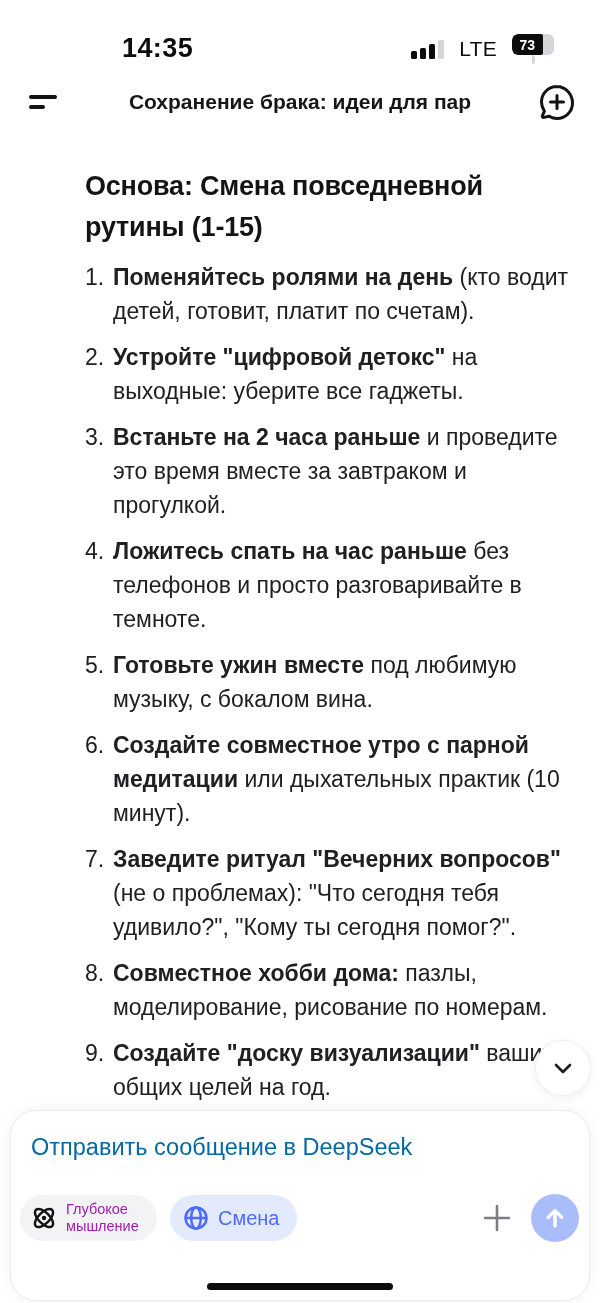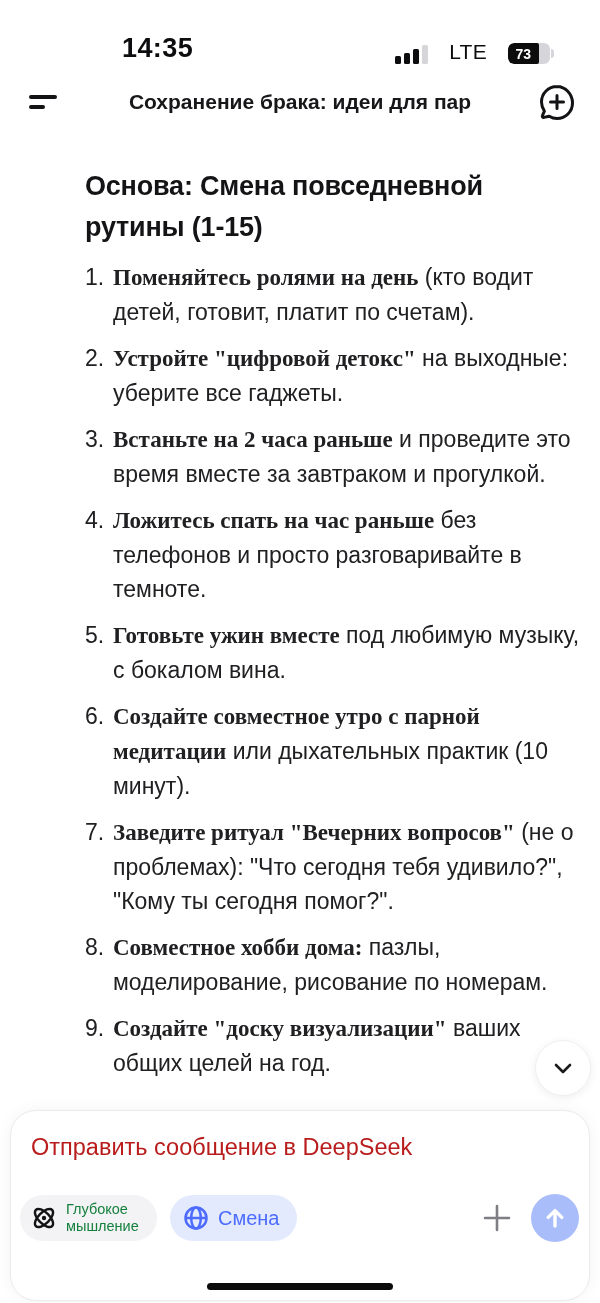--- a/index.html
+++ b/index.html
@@ -8,27 +8,27 @@
     position:relative; width:600px; height:1303px; overflow:hidden;
     background:#ffffff; font-family:"Liberation Sans", sans-serif; color:#1c1c1e;
   }
   
   .status-bar {
     position:absolute; top:0; left:0; right:0; height:78px;
     display:flex; align-items:flex-end; justify-content:space-between;
     padding:0 46px 14px 80px;
   }
   .time { font-size:27px; font-weight:700; letter-spacing:.4px; color:#0d0d0f;margin-left:42px; }
-  .sb-right { display:flex; align-items:flex-end; gap:21px; }
+  .sb-right { display:flex; align-items:center; gap:15px; }
   .signal { display:flex; align-items:flex-end; gap:3px; height:19px; }
   .signal i { display:block; width:6px; border-radius:1.5px; background:#0d0d0f; }
   .signal i:nth-child(1){height:8px;} .signal i:nth-child(2){height:11px;}
   .signal i:nth-child(3){height:15px;} .signal i:nth-child(4){height:19px; background:#d5d5da;}
   .lte { font-size:21px; font-weight:500; color:#0d0d0f; letter-spacing:.3px; }
-  .battery-wrap { display:flex; align-items:center; }
+  .battery-wrap { display:flex; align-items:center;flex-direction:column; }
   .battery { position:relative; width:42px; height:21px; border-radius:6px; background:#d5d5da; overflow:hidden; }
   .battery-fill { position:absolute; left:0; top:0; bottom:0; background:#0c0c0d; border-radius:6px 2px 2px 6px;
     display:flex; align-items:center; justify-content:center; }
   .battery-fill span { color:#fff; font-size:14px; font-weight:700; }
   .battery-cap { width:3px; height:9px; margin-left:1px; border-radius:0 3px 3px 0; background:#d5d5da; }
   
   .header { position:absolute; top:74px; left:0; right:0; height:56px; }
   .menu-btn { position:absolute; left:29px; top:14px; width:34px; height:28px; background:none; border:none; cursor:pointer; }
   .menu-btn .bar1 { display:block; width:28px; height:4px; border-radius:2px; background:#131316; margin-bottom:6px; }
   .menu-btn .bar2 { display:block; width:16px; height:4px; border-radius:2px; background:#131316; }
@@ -37,36 +37,36 @@
     font-size:21px; font-weight:600; color:#17171a; white-space:nowrap; }
   .new-chat-btn { position:absolute; right:22px; top:7px; width:42px; height:42px; background:none; border:none; cursor:pointer; }
   
   .content { position:absolute; top:140px; left:85px; width:498px; }
   .heading { font-size:27px; font-weight:700; line-height:41px; color:#141417;
     letter-spacing:-.2px; margin:26px 0 12px; }
   ol.advice { list-style:none; }
   ol.advice li { display:flex; margin-bottom:12px; font-size:23px; line-height:34px; color:#202023; }
   ol.advice .num { flex:0 0 28px; }
   ol.advice .li-body { flex:1; max-width:470px; }
-  ol.advice strong { font-weight:700;font-family:Liberation Serif, serif; }
+  ol.advice strong { font-weight:700; }
   
   .scroll-btn { position:absolute; left:535px; top:1040px; width:56px; height:56px;
     border-radius:50%; background:#fff; border:1px solid #f0f0f2;
     box-shadow:0 2px 10px rgba(0,0,0,.07); cursor:pointer;
     display:flex; align-items:center; justify-content:center; }
   
   .composer { position:absolute; left:10px; right:10px; top:1110px; height:191px;
     background:#fff; border:1.5px solid #ebebee; border-radius:26px;
     box-shadow:0 0 16px rgba(0,0,0,.05); }
-  .composer-input { margin:23px 20px 0; font-size:23.5px; color:#b91c1c; cursor:text; }
+  .composer-input { margin:23px 20px 0; font-size:23.5px; color:#0369a1; cursor:text; }
   .composer-toolbar { position:absolute; left:9px; right:10px; top:83px;
     display:flex; align-items:center; }
   .pill { display:flex; align-items:center; border:none; cursor:pointer; height:46px; border-radius:23px; }
   .pill-think { background:#f3f3f5; padding:0 15px 0 9px; gap:7px; margin-right:13px; }
-  .think-label { font-size:14.5px; line-height:17px; color:#15803d; font-weight:500;
+  .think-label { font-size:14.5px; line-height:17px; color:#a21caf; font-weight:500;
     max-width:76px; text-align:left; }
   .pill-search { background:#e3eafd; padding:0 18px 0 12px; gap:8px; }
   .search-label { font-size:20px; color:#4d6bfe; font-weight:500; }
   .toolbar-spacer { flex:1; }
   .attach-btn { width:44px; height:44px; background:none; border:none; cursor:pointer;
     display:flex; align-items:center; justify-content:center; margin-right:12px; }
   .send-btn { width:48px; height:48px; border-radius:50%; background:#a9bdfa; border:none; cursor:pointer;
     display:flex; align-items:center; justify-content:center; }
   
   .home-indicator { position:absolute; bottom:13px; left:50%; transform:translateX(-50%);

